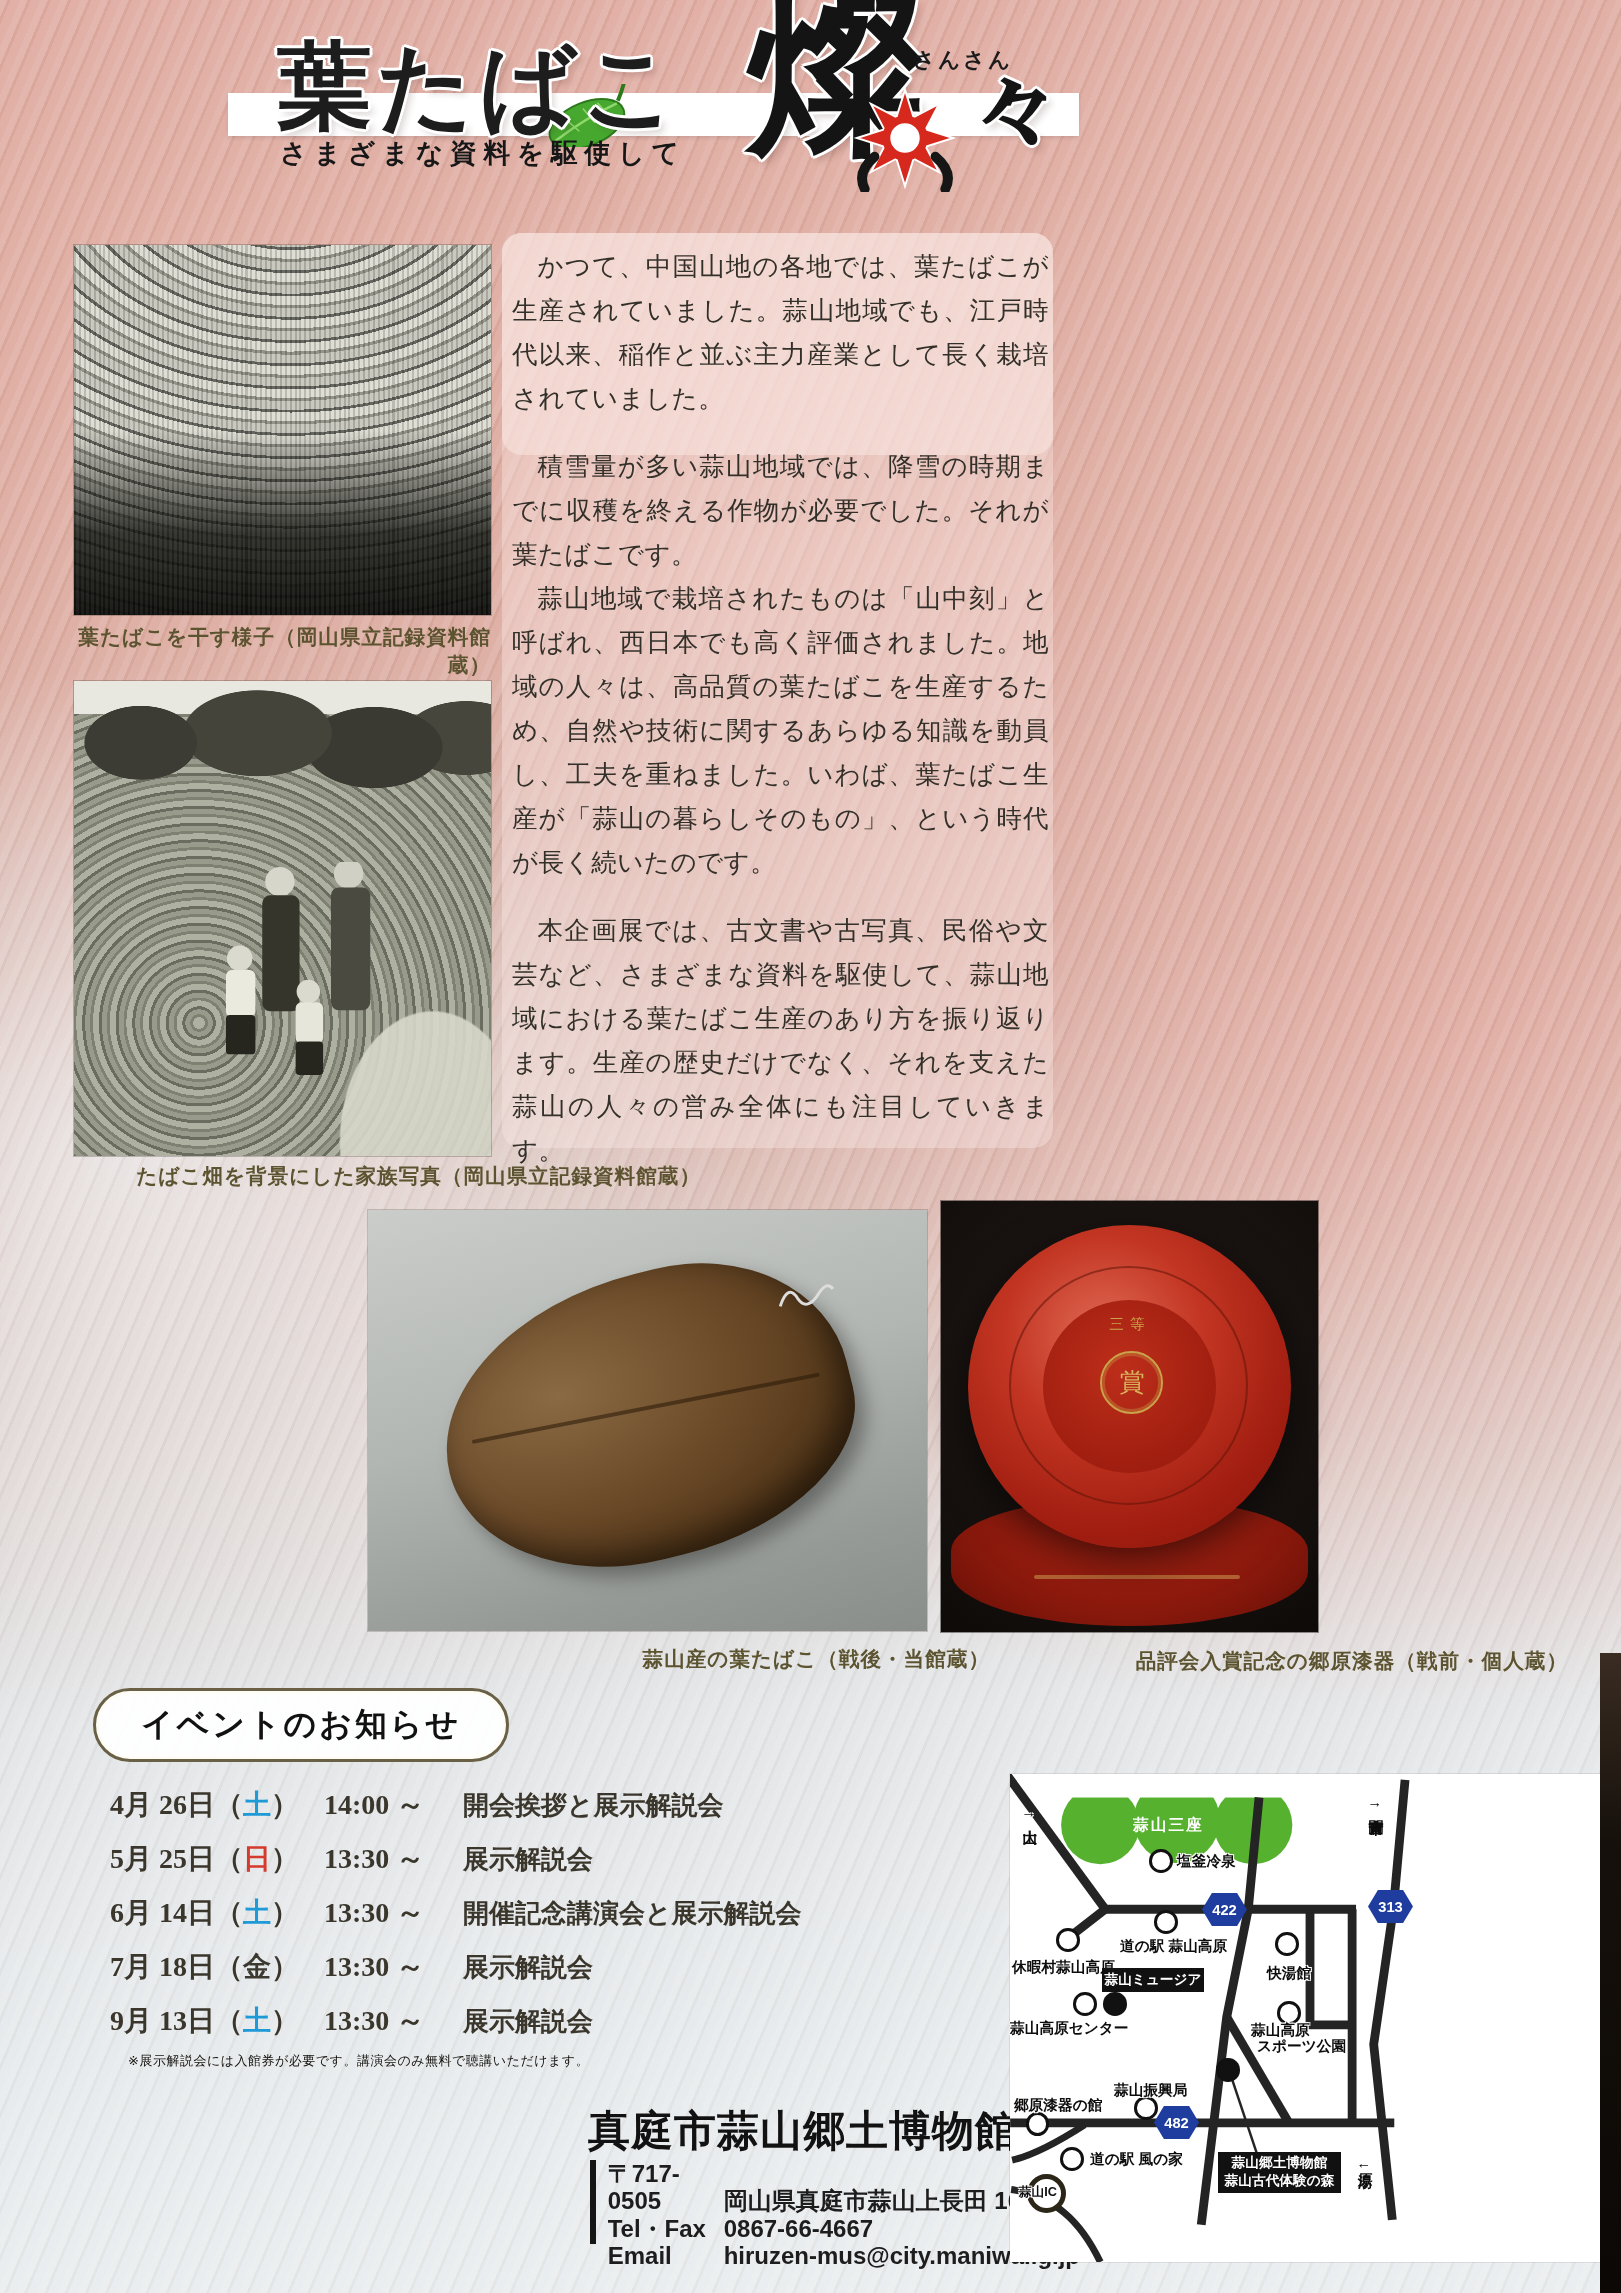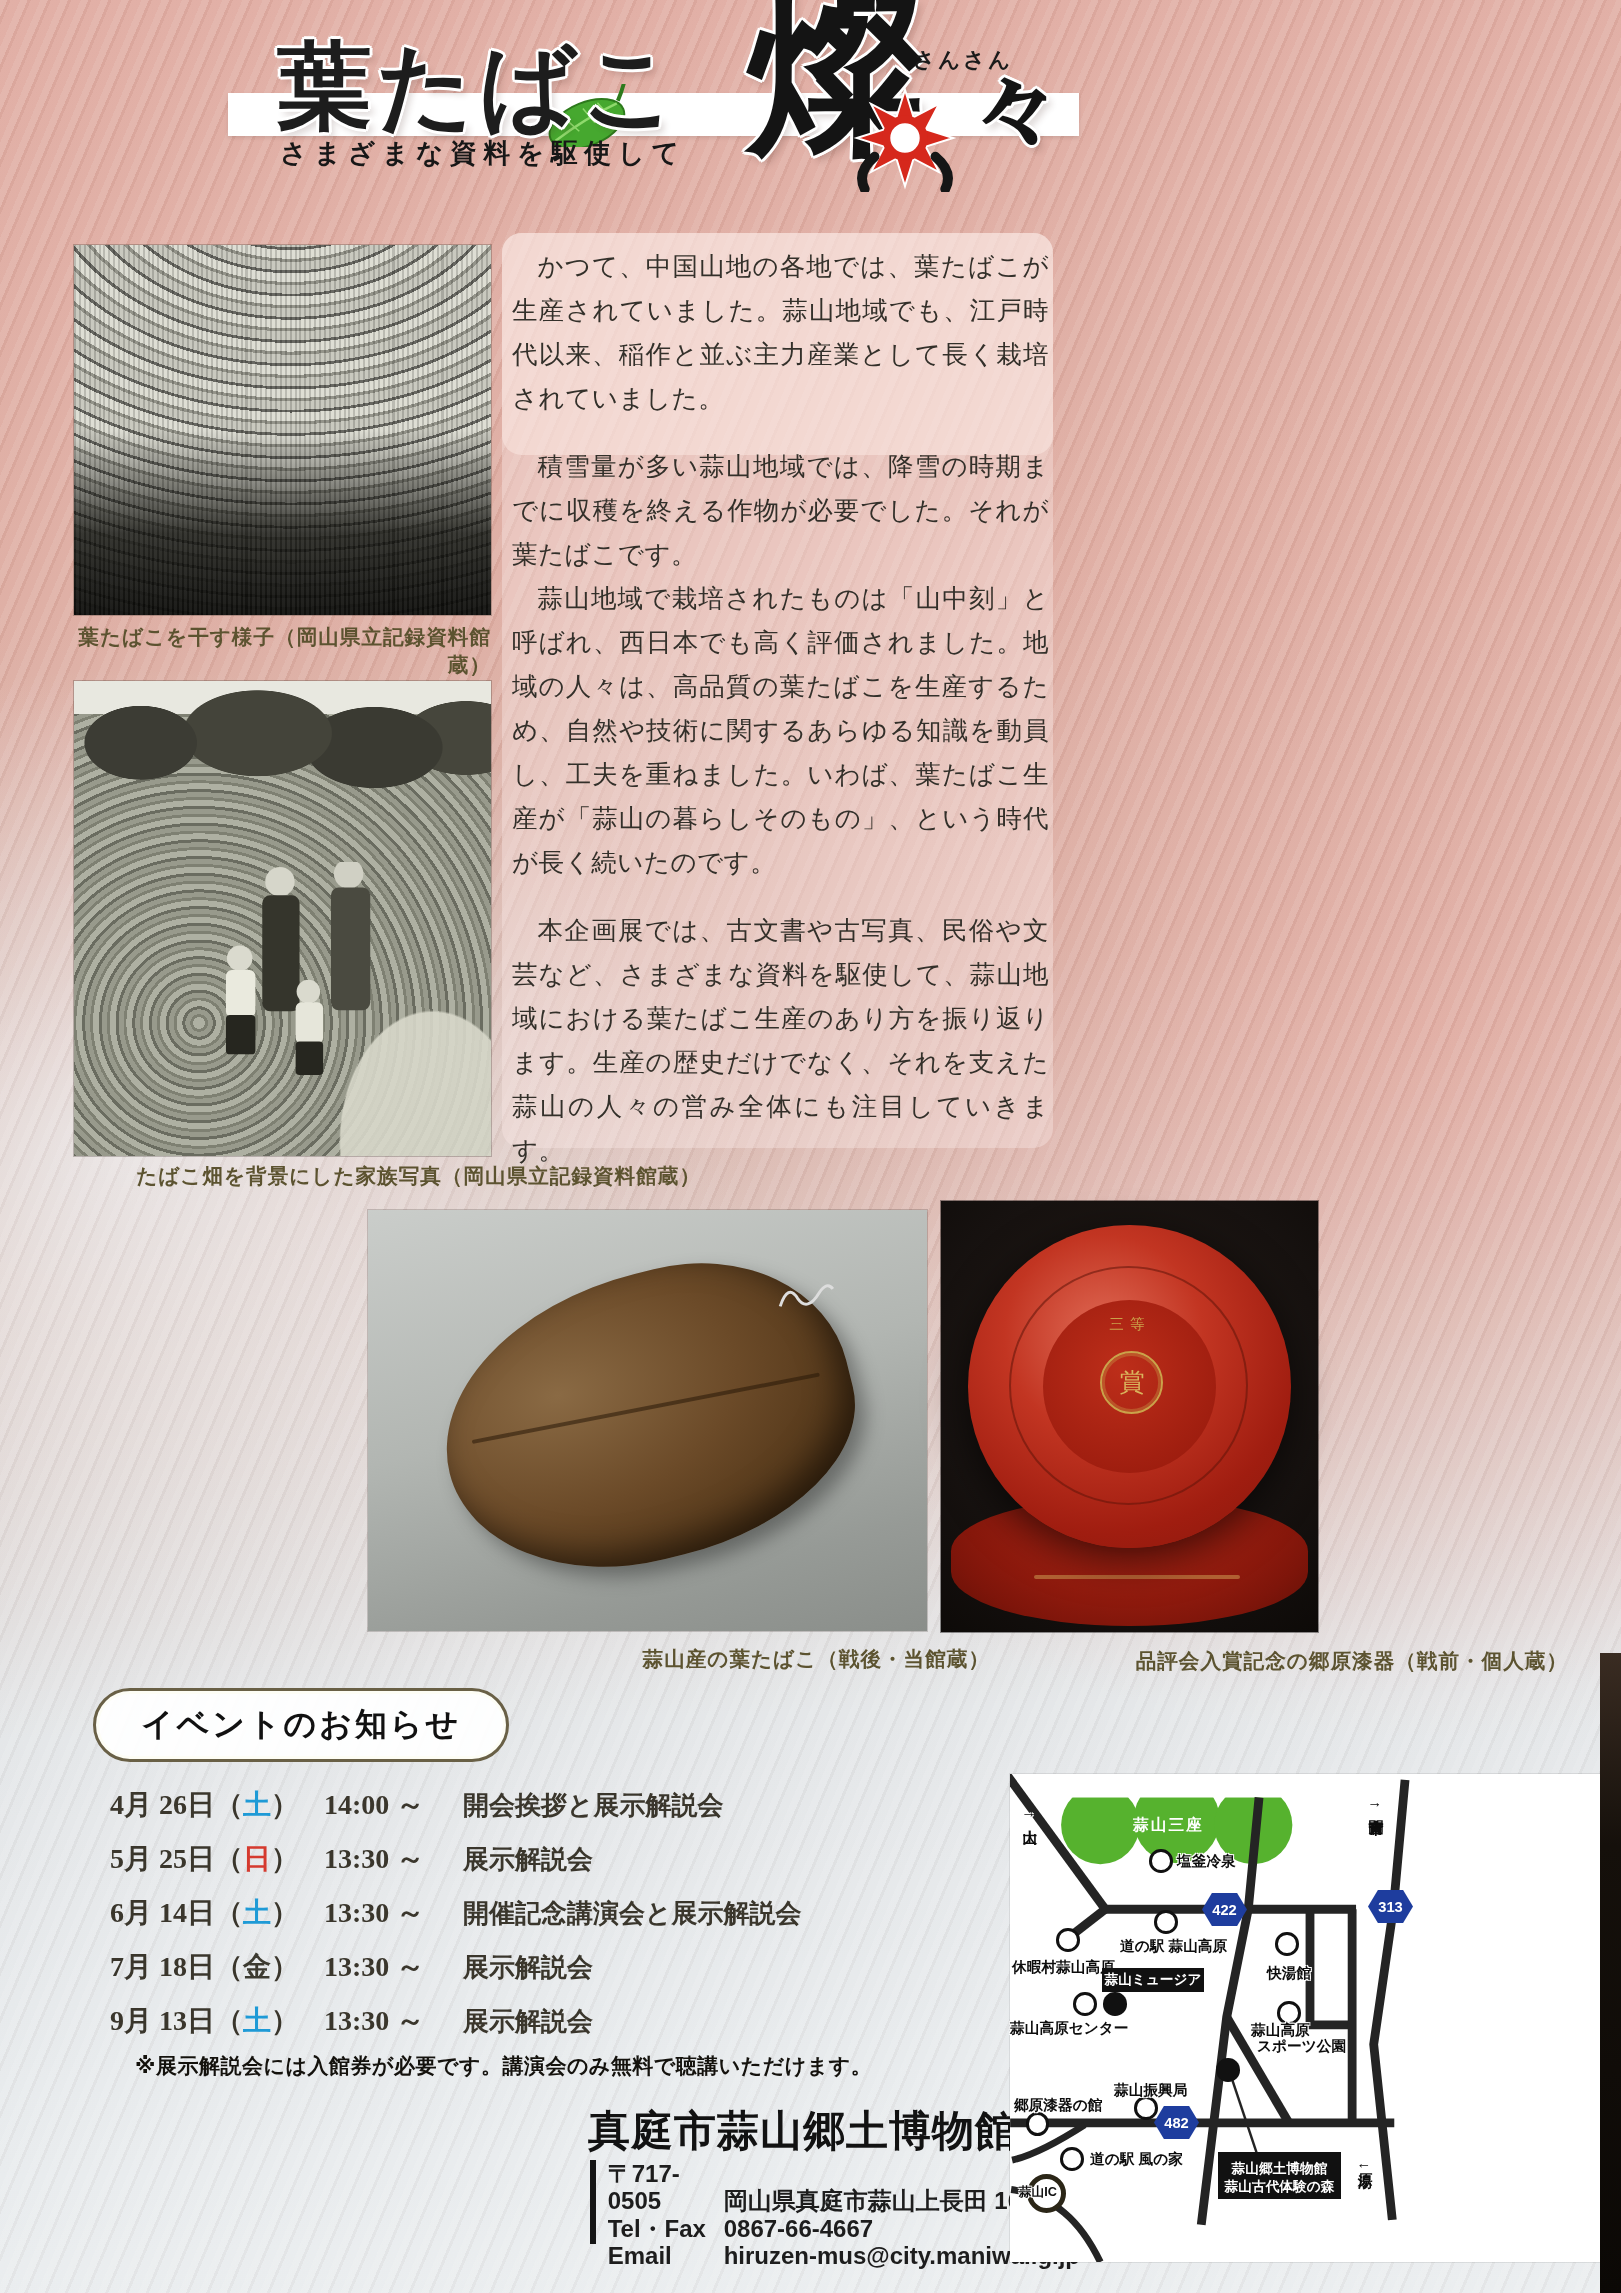--- a/index.html
+++ b/index.html
@@ -70,21 +70,21 @@
   .intro p.gap{margin-top:24px;}
   
   .event-pill{position:absolute;left:93px;top:1688px;padding:11.8px 45px;background:rgba(255,255,255,0.93);
     border:3.9px solid #696046;border-radius:43px;box-shadow:inset 0 0 0 2.9px #fdfdf5;
     font-size:32px;font-weight:900;letter-spacing:2.9px;color:#111;}
   .events{position:absolute;left:110px;top:1786px;width:882px;font-family:"Liberation Serif","DejaVu Serif",serif;color:#3a362c;}
   .event-row{height:54px;font-size:28px;font-weight:600;white-space:nowrap;}
   .e-date{display:inline-block;width:214px;}
   .e-time{display:inline-block;width:139px;}
   .e-title{font-size:26px;}
-  .event-note{position:absolute;left:135px;top:2052px;font-size:21px;font-weight:700;color:#14120d;letter-spacing:0.5px;}
+  .event-note{position:absolute;left:128px;top:2052px;font-size:13px;font-weight:400;color:#14120d;letter-spacing:0.5px;}
   
   .museum-name{position:absolute;left:588px;top:2103px;font-size:42px;font-weight:900;letter-spacing:1px;color:#121212;}
   .museum-info{position:absolute;left:590px;top:2160px;display:flex;}
   .museum-bar{width:5.9px;height:84px;background:#151515;margin-right:11.8px;}
   .museum-rows{font-size:24px;font-weight:600;color:#1d1d1d;line-height:27.4px;}
   .m-label{display:inline-block;width:116px;}
   
   .map{position:absolute;left:1010px;top:1774px;width:600px;height:488px;background:#fff;box-shadow:0 0 0 1px rgba(0,0,0,0.08);}
   .map svg.roads{position:absolute;left:0;top:0;}
   .ml{position:absolute;font-size:14.7px;font-weight:600;color:#0d0d0d;white-space:nowrap;
@@ -279,21 +279,21 @@
     <div class="poi" style="left:15.7px;top:338px;"></div>
     <div class="ml" style="left:3.9px;top:322px;">郷原漆器の館</div>
 
     <div class="poi" style="left:50px;top:373px;"></div>
     <div class="ml" style="left:80px;top:376px;">道の駅 風の家</div>
 
     <div class="mring" style="left:16.7px;top:400px;"></div>
     <div class="ml" style="left:8.8px;top:410px;font-size:12.7px;">蒜山IC</div>
 
     <div class="mdot" style="left:206px;top:284px;"></div>
-    <div class="mbox" style="left:208px;top:378px;width:123px;height:39px;padding-top:8px;">
+    <div class="mbox" style="left:208px;top:378px;width:123px;height:39px;padding-top:2px;">
       <div>蒜山郷土博物館</div>
       <div>蒜山古代体験の森</div>
     </div>
   </div>
 
   <div class="edge-strip"></div>
 
 </div>
 
 

